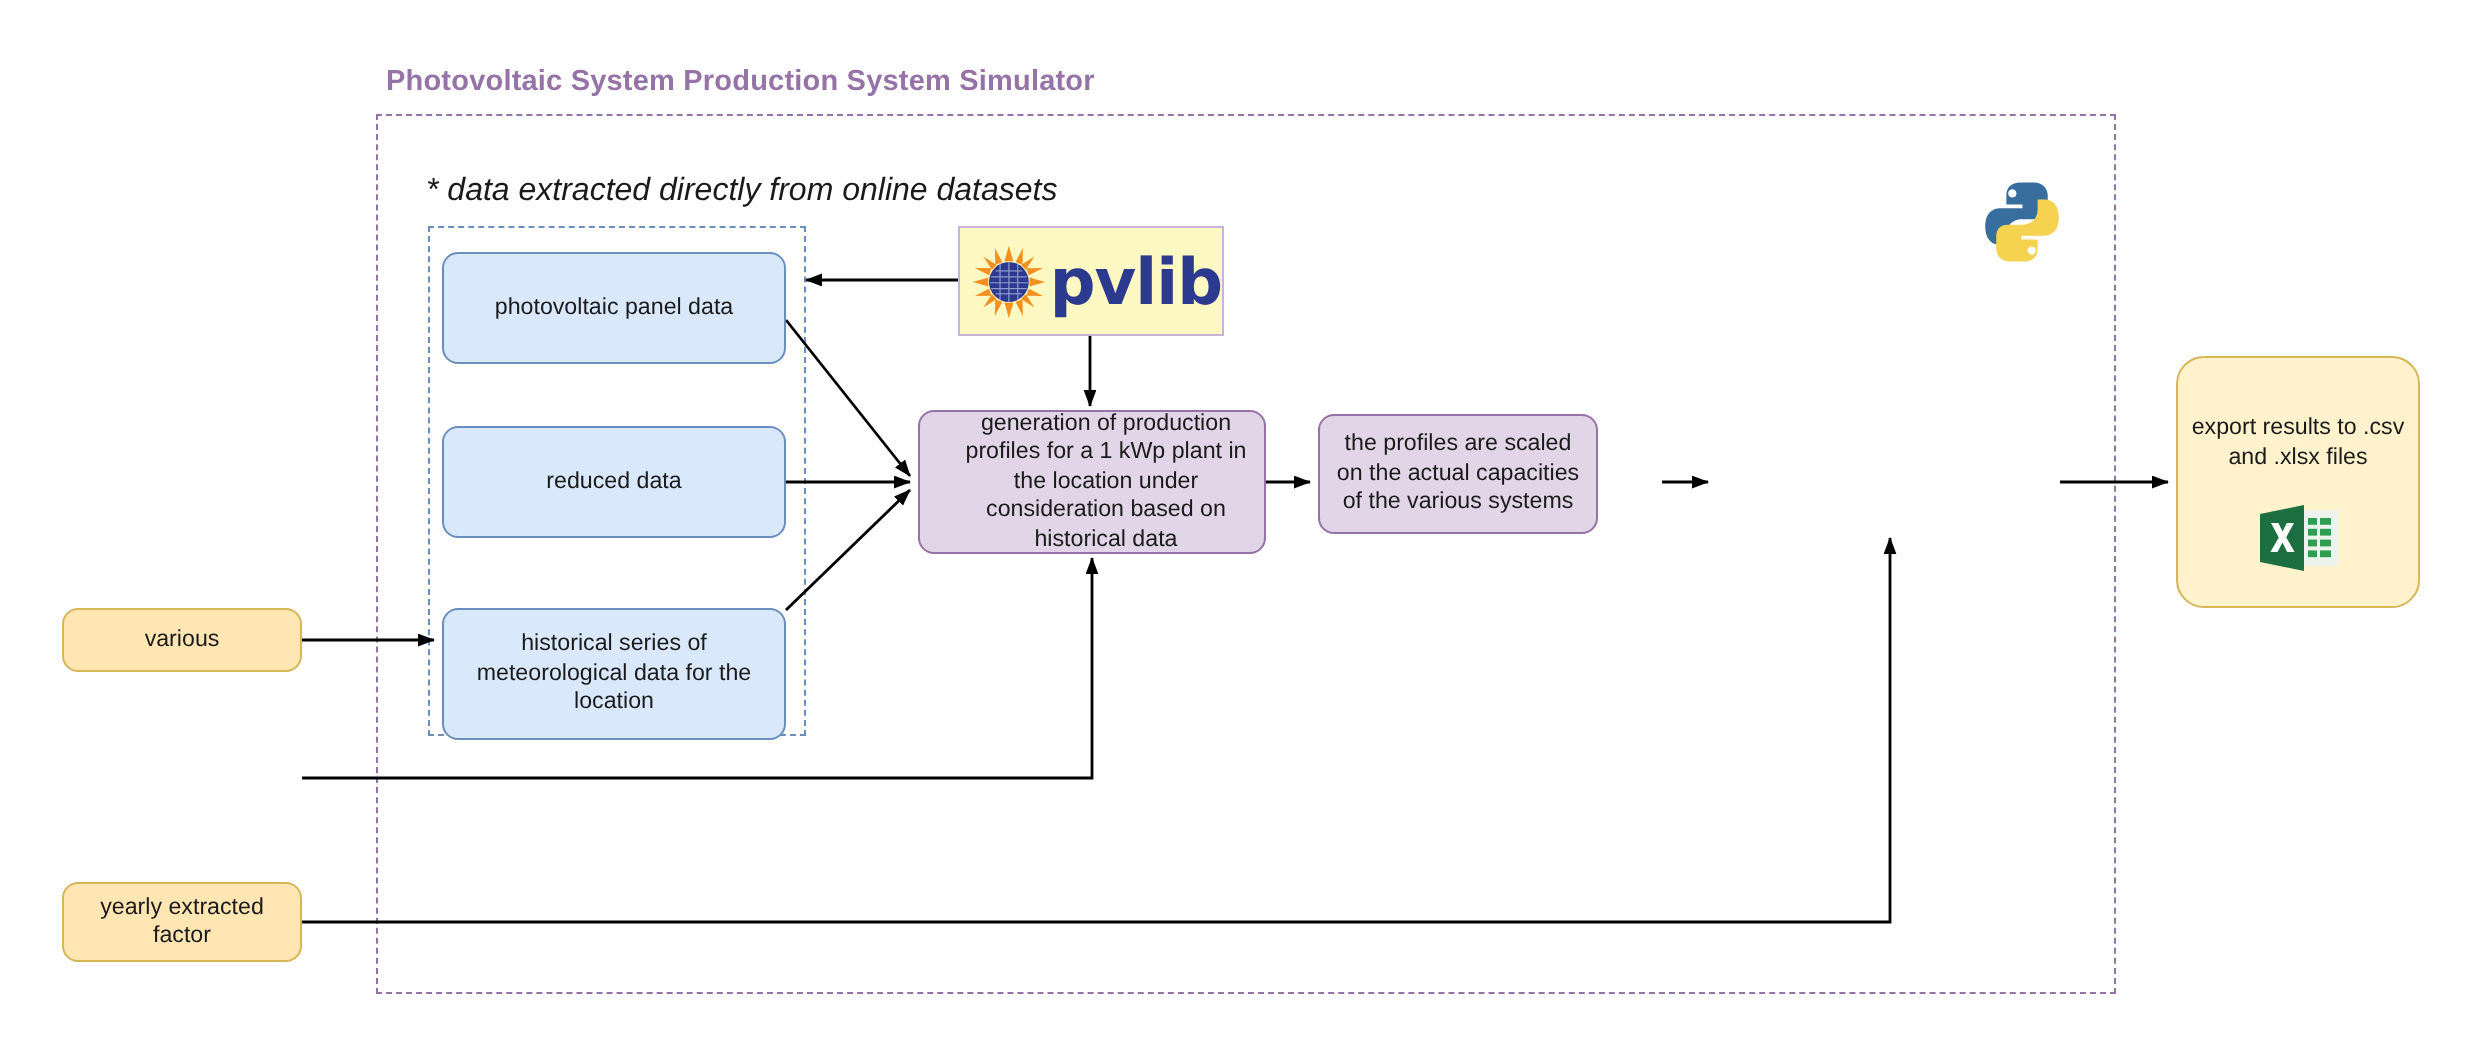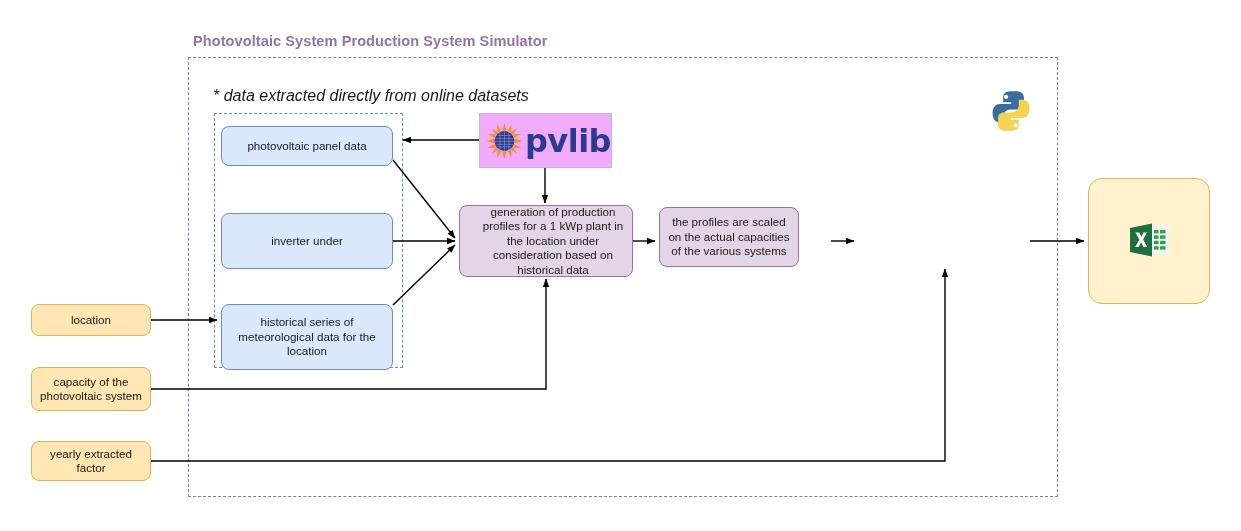--- a/index.html
+++ b/index.html
@@ -82,21 +82,21 @@
   .node-yellow {
     background: #ffe6b3;
     border: 1px solid #d6b656;
   }
   .node-yellow-soft {
     background: #fff2cc;
     border: 1px solid #d6b656;
   }
 
   
-  #box-panel     { left: 221px; top: 126px; width: 172px; height: 40px; }
+  #box-panel     { left: 221px; top: 126px; width: 172px; height: 56px; }
   #box-inverter  { left: 221px; top: 213px; width: 172px; height: 56px; }
   #box-meteo     { left: 221px; top: 304px; width: 172px; height: 66px; }
 
   
   #box-generation { left: 459px; top: 205px; width: 174px; height: 72px; padding-left: 20px; }
   #box-scaled     { left: 659px; top: 207px; width: 140px; height: 60px; }
   #box-derated    { left: 858px; top: 207px; width: 172px; height: 60px; }
 
   
   #box-location  { left: 31px; top: 304px; width: 120px; height: 32px; }
@@ -109,21 +109,21 @@
     border-radius: 14px;
     flex-direction: column;
     justify-content: flex-start;
     padding-top: 28px;
   }
   #box-export .export-label { display: block; }
 
   
   #pvlib-card {
     left: 479px; top: 113px; width: 133px; height: 55px;
-    background: #f0abfc;
+    background: #fef9c3;
     border: 1.5px solid #c9b3d6;
     display: flex;
     align-items: center;
     justify-content: flex-start;
     padding-left: 6px;
   }
   #pvlib-card .logo-svg { width: 46px; height: 46px; display:block; }
   #pvlib-card .wordmark {
     font-family: "DejaVu Sans", sans-serif;
     font-size: 32px;
@@ -188,44 +188,42 @@
       <path d="M151,389 L546,389 L546,279"></path>
 
       <path d="M151,461 L945,461 L945,269"></path>
     </g>
   </svg>
 
   <div class="abs node node-blue" id="box-panel">
     <span>photovoltaic panel data</span>
   </div>
   <div class="abs node node-blue" id="box-inverter">
-    <span>inverter under</span>
+    <span>reduced data</span>
   </div>
   <div class="abs node node-blue" id="box-meteo">
     <span>historical series of meteorological data for the location</span>
   </div>
 
   <div class="abs node node-purple" id="box-generation">
     <span>generation of production profiles for a 1 kWp plant in the location under consideration based on historical data</span>
   </div>
   <div class="abs node node-purple" id="box-scaled">
     <span>the profiles are scaled on the actual capacities of the various systems</span>
   </div>
 
   <div class="abs node node-yellow" id="box-location">
-    <span>location</span>
-  </div>
-  <div class="abs node node-yellow" id="box-capacity">
-    <span>capacity of the photovoltaic system</span>
+    <span>various</span>
   </div>
   <div class="abs node node-yellow" id="box-derating">
     <span>yearly extracted factor</span>
   </div>
 
   <div class="abs node node-yellow-soft" id="box-export">
+    <span class="export-label">export results to .csv and .xlsx files</span>
     <svg class="excel-icon" viewBox="0 0 42 34">
       <rect x="22" y="3" width="19" height="28" fill="#eef3ee"></rect>
       <g fill="#2f9e52">
         <rect x="26" y="7" width="4.5" height="3.4"></rect>
         <rect x="32" y="7" width="5.5" height="3.4"></rect>
         <rect x="26" y="12.4" width="4.5" height="3.4"></rect>
         <rect x="32" y="12.4" width="5.5" height="3.4"></rect>
         <rect x="26" y="17.8" width="4.5" height="3.4"></rect>
         <rect x="32" y="17.8" width="5.5" height="3.4"></rect>
         <rect x="26" y="23.2" width="4.5" height="3.4"></rect>

